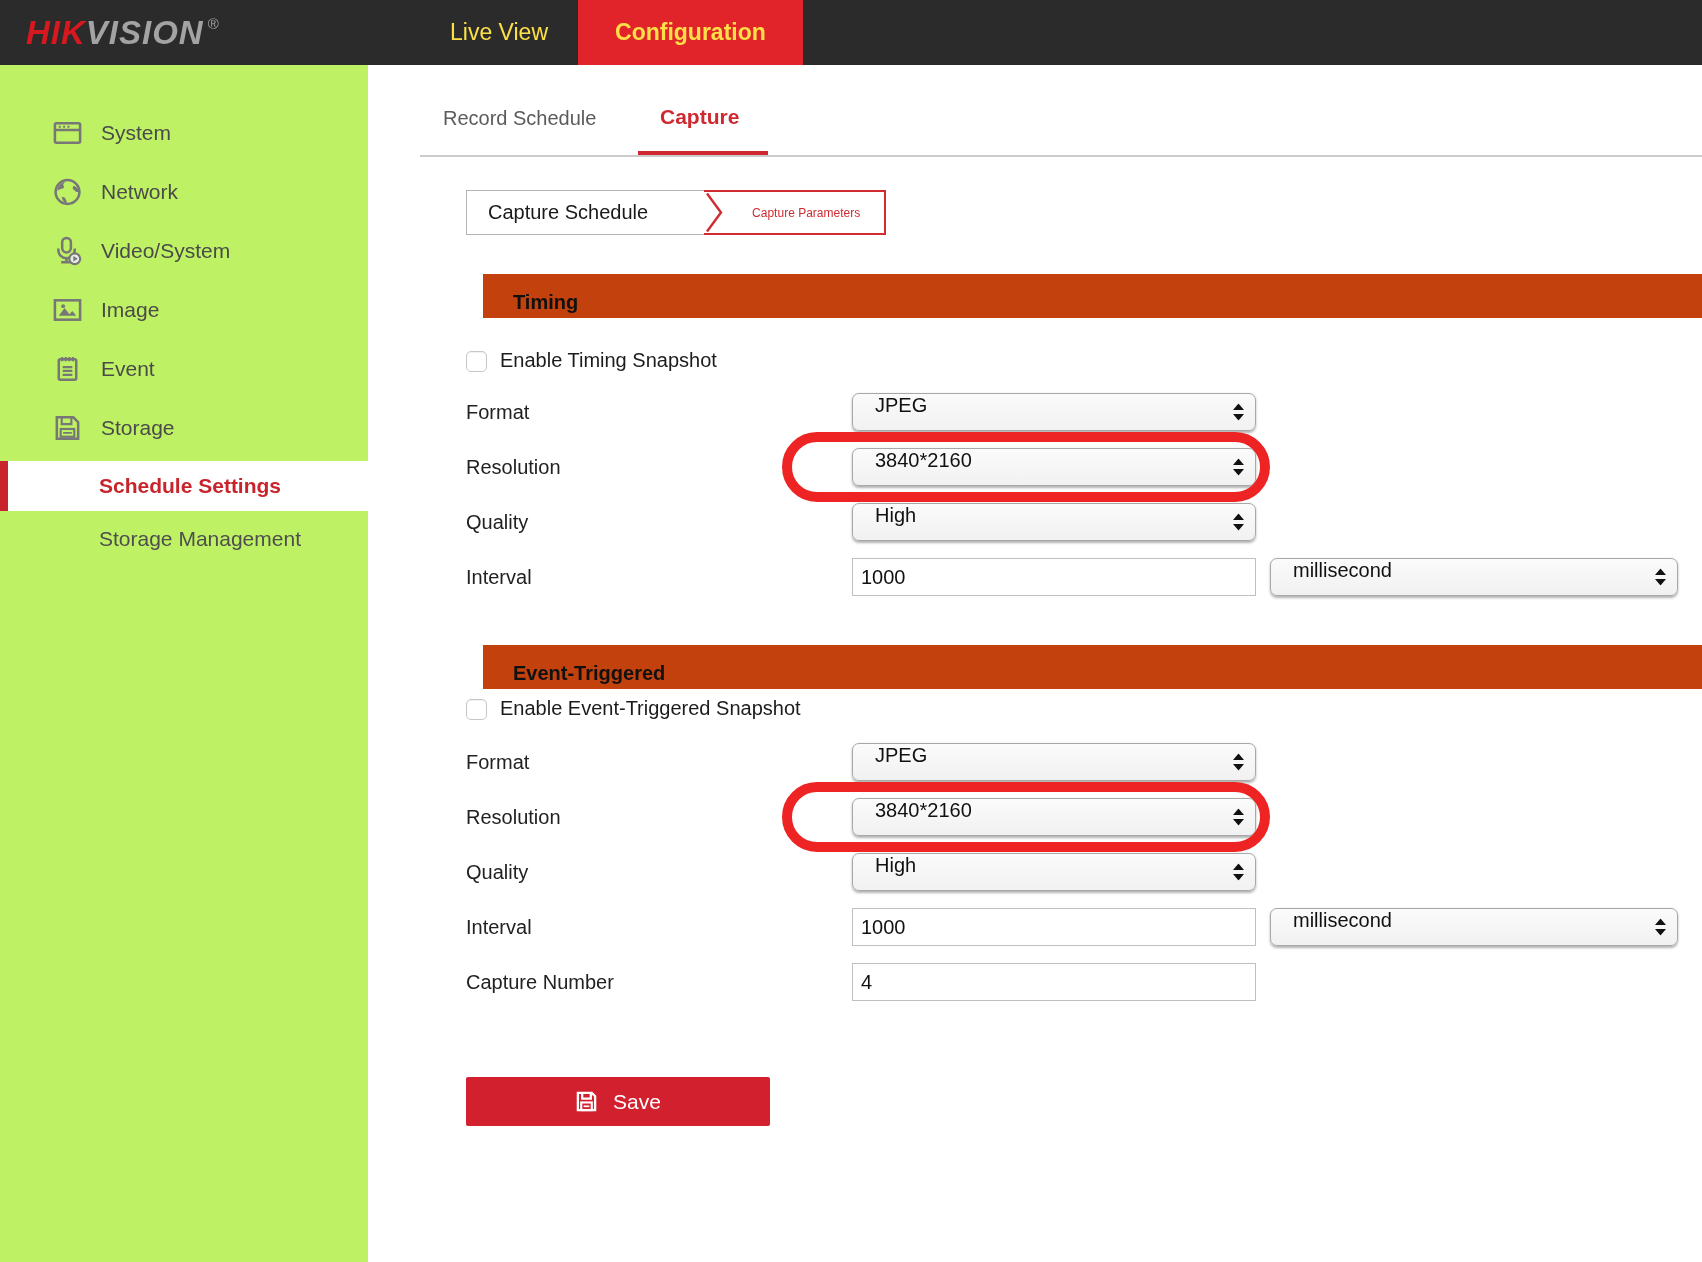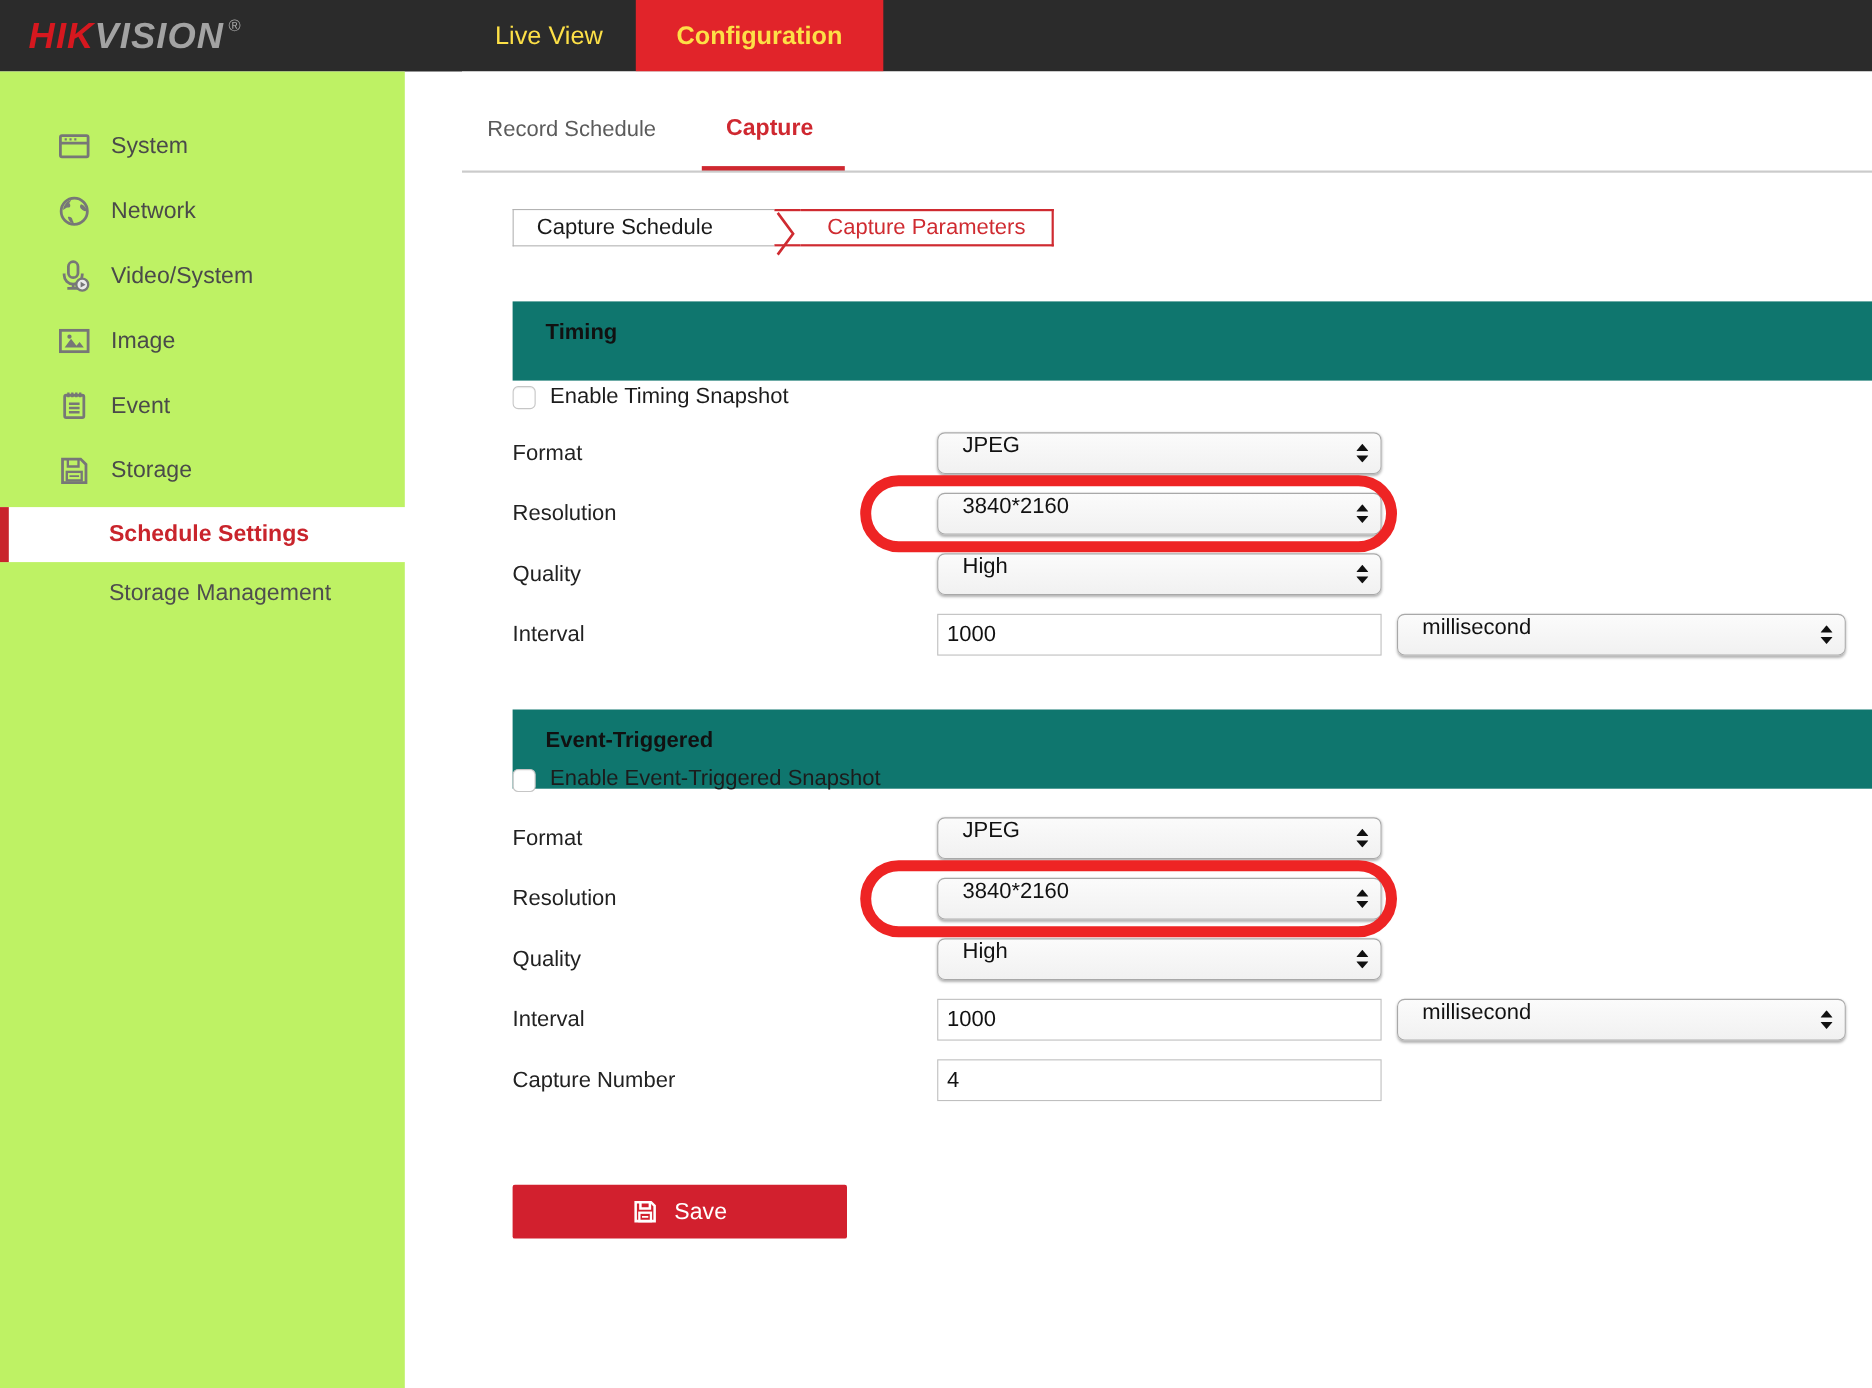--- a/index.html
+++ b/index.html
@@ -41,33 +41,33 @@
   
   .main { position:absolute; left:420px; top:65px; right:0; bottom:0; background:#ffffff; }
 
   .tab-inactive { position:absolute; left:23px; top:42px; font-size:20px; color:#5b5b5b; cursor:pointer; }
   .tab-active   { position:absolute; left:240px; top:40px; font-size:21px; font-weight:bold;
                   color:#cf2830; cursor:pointer; }
   .tab-underline { position:absolute; top:86px; left:218px; width:130px; height:5px; background:#cf2830; }
   .tabs-divider  { position:absolute; top:90px; left:0; right:0; height:1.5px; background:#cbcbcb; }
 
   
-  .subtabs { position:absolute; top:125px; left:46px; height:34px; display:flex; align-items:stretch; }
+  .subtabs { position:absolute; top:125px; left:46px; height:45px; display:flex; align-items:stretch; }
   .subtab-left { border:1px solid #b3b3b3; border-right:none; background:#ffffff;
                  display:flex; align-items:center; padding:0 56px 0 21px; font-size:20px;
                  color:#1a1a1a; cursor:pointer; }
   .subtab-chevron { width:24px; border-top:2px solid #cf2b31; border-bottom:2px solid #cf2b31;
                     background:#ffffff; position:relative; }
   .subtab-chevron svg { position:absolute; left:0; top:0; }
   .subtab-right { border:2px solid #cf2b31; border-left:none; background:#ffffff;
-                  display:flex; align-items:center; padding:0 24px; font-size:20px;
+                  display:flex; align-items:center; padding:0 24px; font-size:12px;
                   color:#cf2b31; cursor:pointer; }
 
   
-  .section-hd { position:absolute; left:46px; right:0; height:72px; background:#0f766e; }
+  .section-hd { position:absolute; left:63px; right:0; height:44px; background:#c2410c; }
   .section-hd span { margin-left:30px; line-height:56px; font-weight:bold; font-size:20px; color:#111111; }
 
   
   .check-row { position:absolute; left:46px; display:flex; align-items:flex-end; gap:13px; height:26px; }
   .checkbox { width:21px; height:21px; border:1px solid #c6c6c6; border-radius:5px;
               background:#ffffff; box-shadow:inset 0 1px 1px rgba(0,0,0,0.06); cursor:pointer; flex:none; }
   .check-row .clabel { font-size:20px; color:#1c1c1c; }
 
   
   .row { position:absolute; left:46px; right:0; height:38px; }

